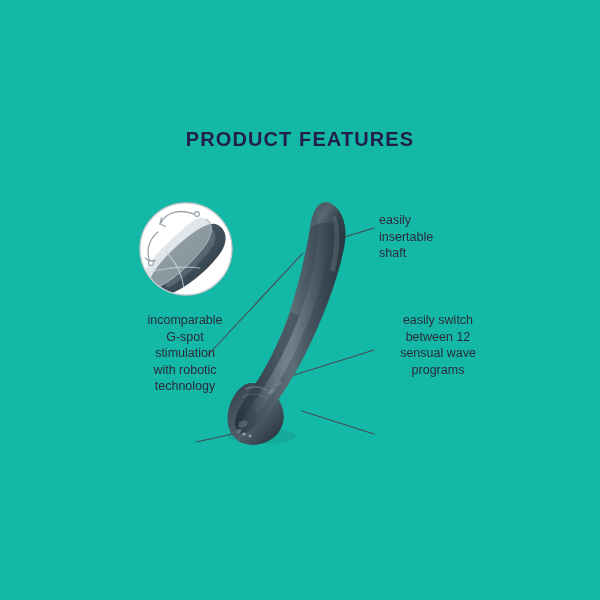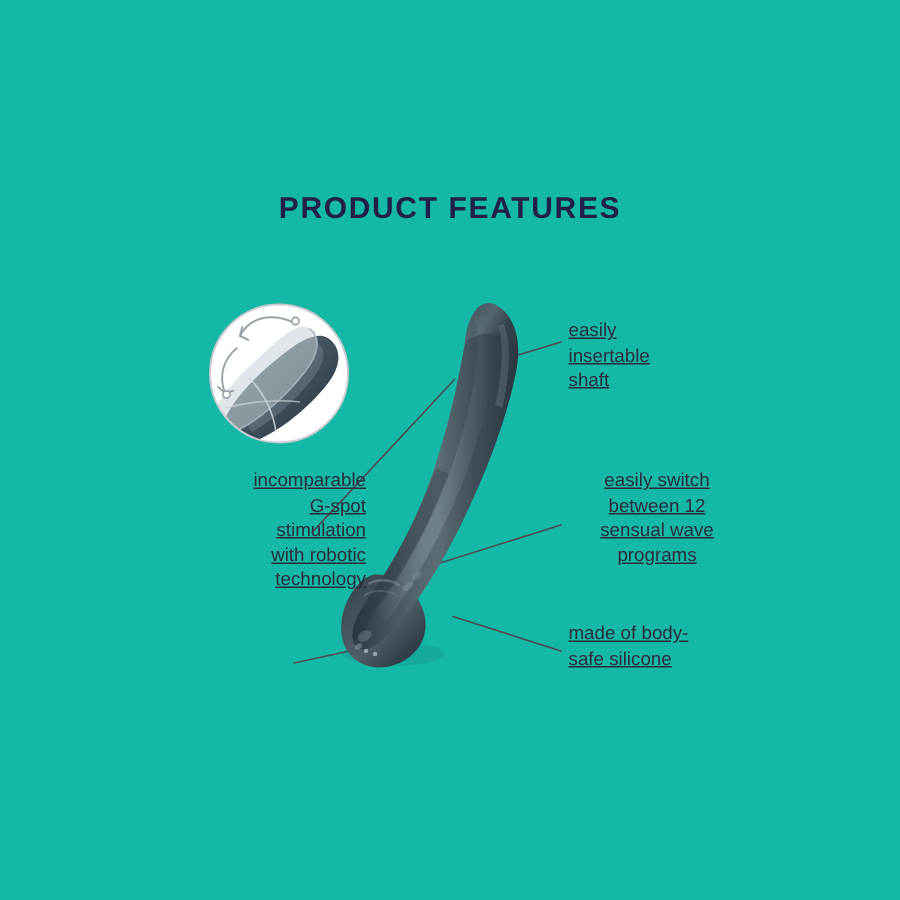--- a/index.html
+++ b/index.html
@@ -36,24 +36,23 @@
   }
 
   
   .callout {
     position: absolute;
     font-family: "Liberation Sans", sans-serif;
     font-size: 12.5px;
     line-height: 16.5px;
     color: #2c2b3c;
     white-space: pre-line;
-    text-decoration: underline;
   }
   .callout.right { text-align: left; }
-  .callout.left  { text-align: right; }
+  .callout.left  { text-align: center; }
 
   #callout-insertable-shaft { left: 379px; top: 212px; width: 115px; }
   #callout-switch-programs  { left: 379px; top: 312px; width: 118px; text-align: center; }
   #callout-body-safe        { left: 379px; top: 414px; width: 118px; }
   #callout-gspot            { left: 126px; top: 312px; width: 118px; }
   #callout-magnetic         { left: 126px; top: 416px; width: 110px; }
 
   
   #art {
     position: absolute;
@@ -255,22 +254,20 @@
 
   <div class="callout right" id="callout-insertable-shaft">easily
 insertable
 shaft</div>
 
   <div class="callout right" id="callout-switch-programs">easily switch
 between 12
 sensual wave
 programs</div>
 
-  <div class="callout right" id="callout-body-safe">made of body-
-safe silicone</div>
 
   <div class="callout left" id="callout-gspot">incomparable
 G-spot
 stimulation
 with robotic
 technology</div>
 
 
 </div>
 

